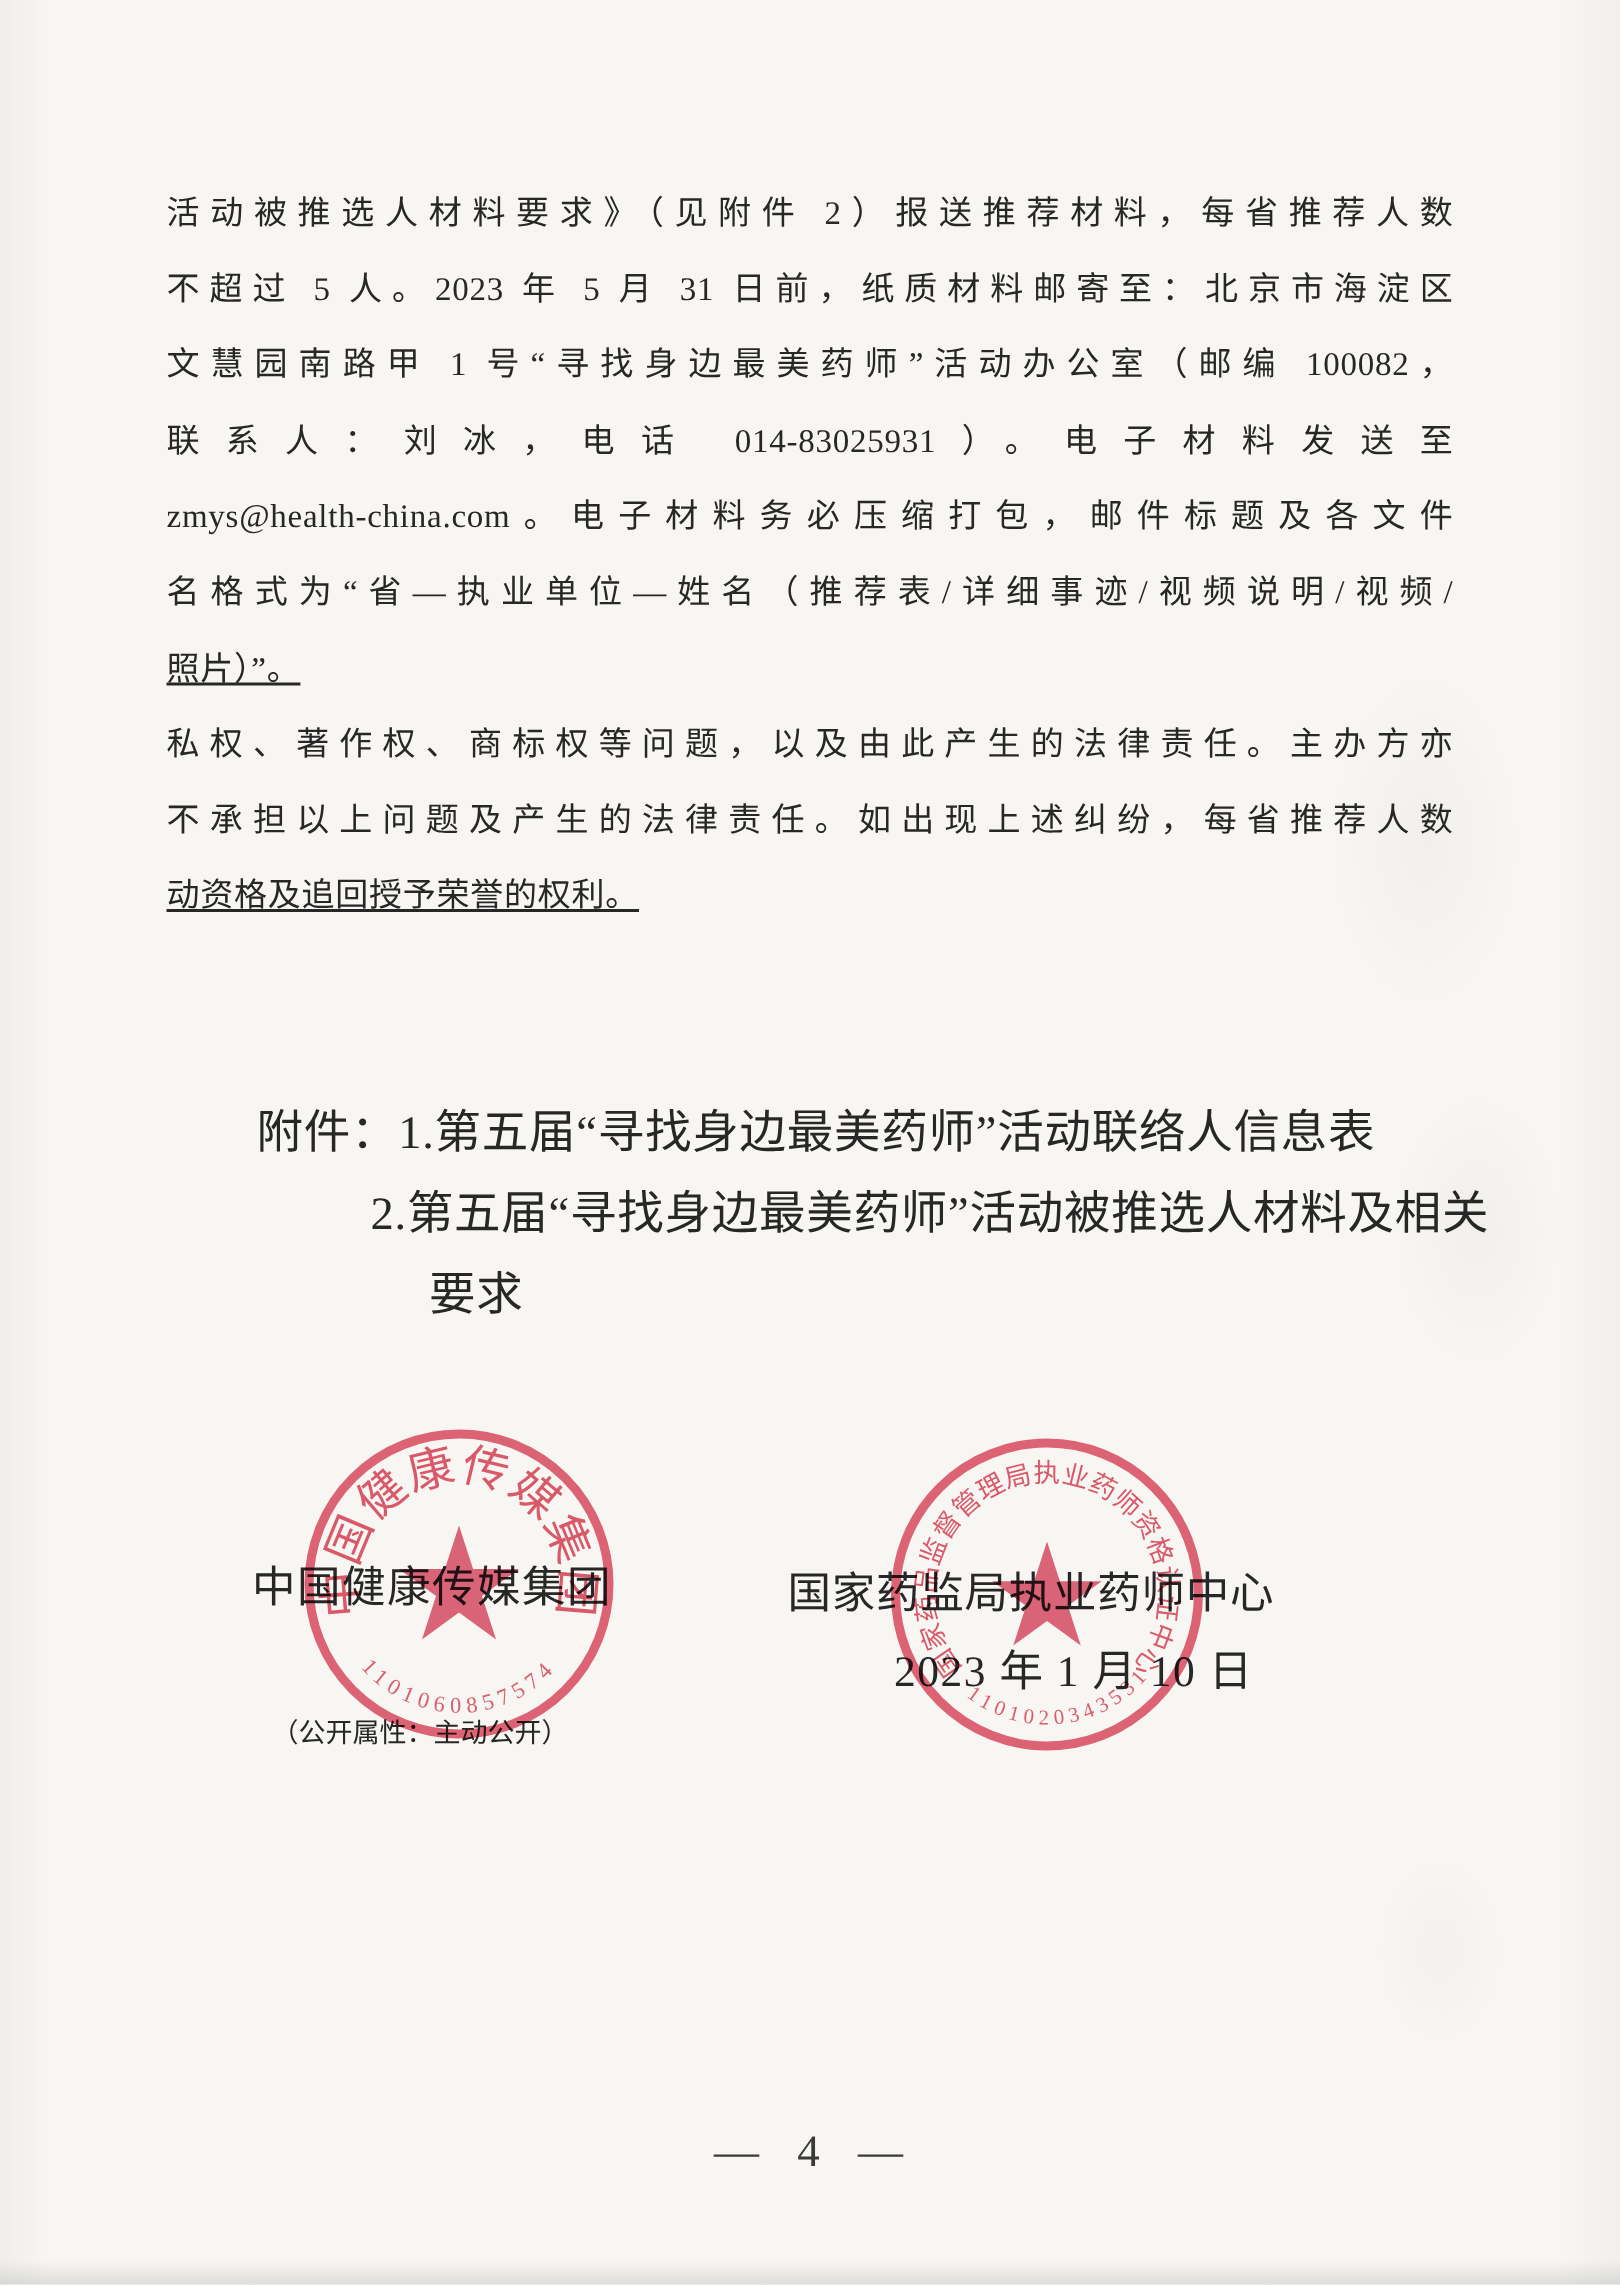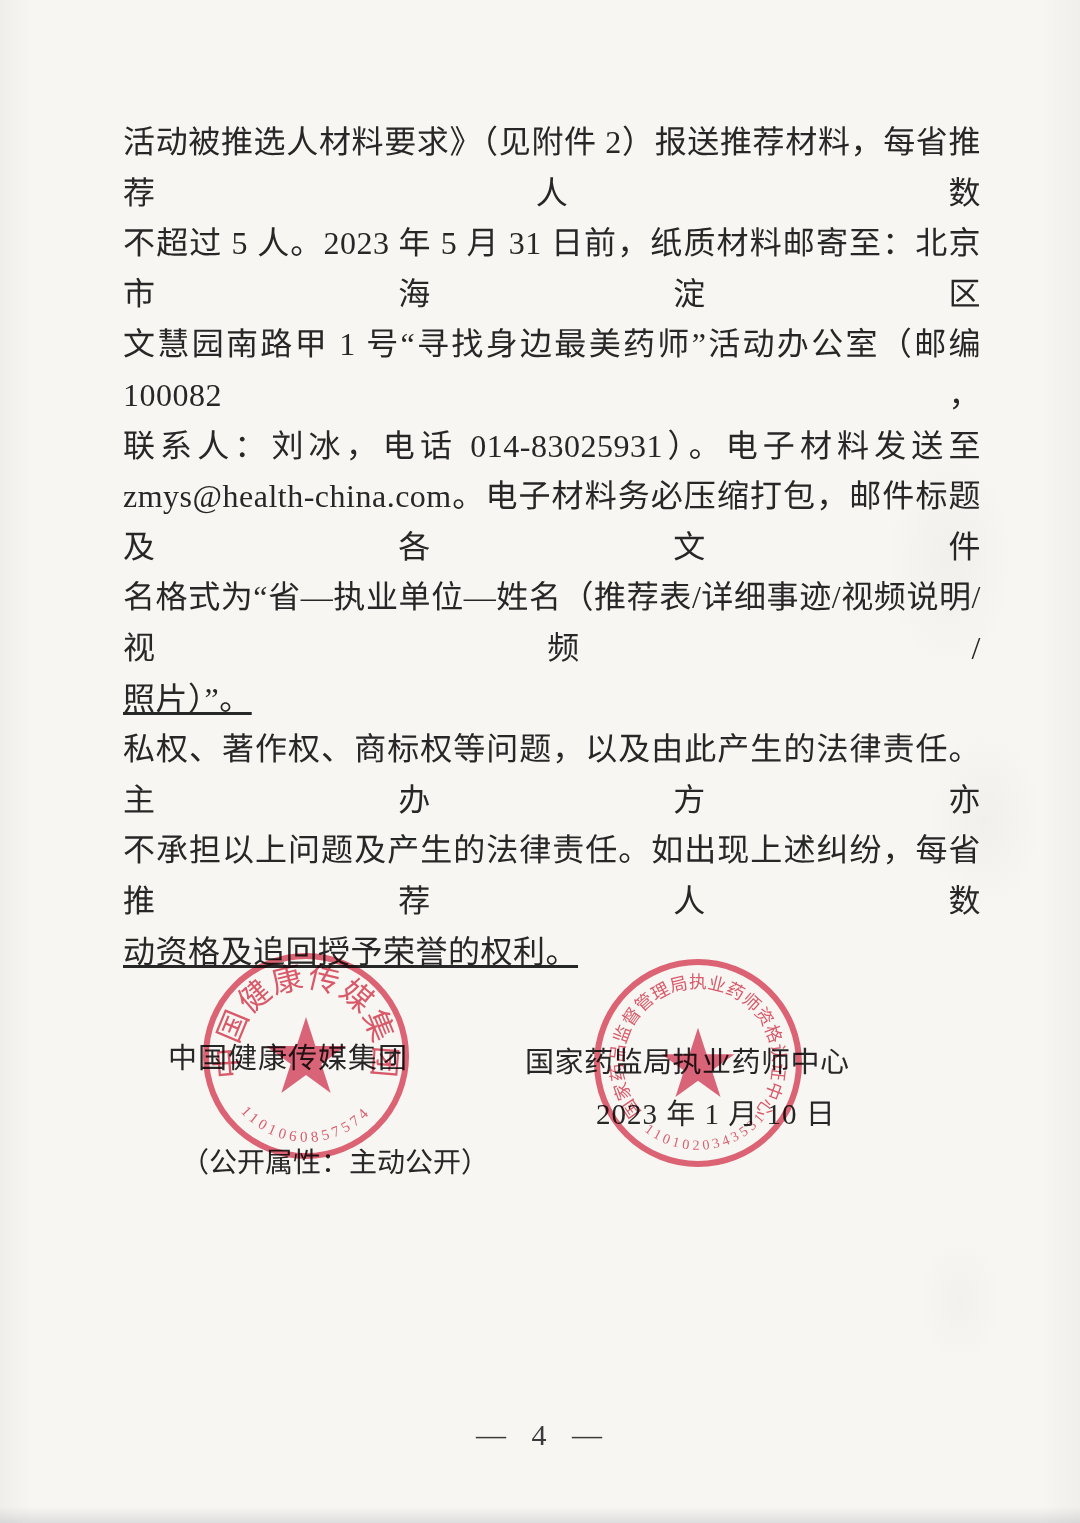--- a/index.html
+++ b/index.html
@@ -17,22 +17,22 @@
       radial-gradient(ellipse 80px 130px at 985px 820px, rgba(120,120,125,0.05), transparent 70%),
       radial-gradient(ellipse 60px 90px at 960px 1300px, rgba(120,120,125,0.04), transparent 70%),
       linear-gradient(to right, rgba(110,110,115,0.06), transparent 32px),
       linear-gradient(to left, rgba(110,110,115,0.05), transparent 40px),
       linear-gradient(to top, rgba(130,135,150,0.22), rgba(130,135,150,0.0) 16px),
       #f8f6f2;
   }
 
   
   .body-text {
-    position:absolute; left:123px; top:117px; width:858px;
-    font-size:32px; line-height:50.6px;
+    position:absolute; left:111px; top:117px; width:858px;
+    font-size:22px; line-height:50.6px;
     letter-spacing:0.5px;
   }
   .bline { margin:0; }
   .just {
     text-align:justify;
     text-align-last:justify;
     text-justify:inter-character;
   }
   .left { text-align:left;text-decoration:underline; }
   .indent2 { padding-left:62px; }
@@ -44,21 +44,21 @@
   }
   .att-1 { margin-left:54px; }
   .att-2 { margin-left:130px; }
   .att-3 { margin-left:169px; }
 
   
   .sig { position:absolute; font-size:29px; white-space:nowrap; z-index:2; }
   .sig-org-left  { left:168px; top:1034px; letter-spacing:1px; }
   .sig-org-right { left:525px; top:1038px; letter-spacing:0.5px;font-family:Liberation Serif, serif; }
   .sig-date      { left:596px; top:1090px; letter-spacing:1px; }
-  .sig-note      { left:181px; top:1140px; font-size:28px; }
+  .sig-note      { left:181px; top:1140px; font-size:18px; }
 
   
   .seal {
     position:absolute; z-index:3;
     mix-blend-mode:multiply;
     filter:blur(0.35px) saturate(1.03);
   }
   .seal-l { left:201px; top:950px; }
   .seal-r { left:592px; top:957px; }
   .seal text { font-family:"Liberation Serif","DejaVu Serif",serif; fill:#d8475c; }
@@ -81,20 +81,25 @@
     <p class="bline just">文慧园南路甲 1 号“寻找身边最美药师”活动办公室（邮编 100082，</p>
     <p class="bline just">联系人：刘冰，电话 014-83025931）。电子材料发送至</p>
     <p class="bline just">zmys@health-china.com。电子材料务必压缩打包，邮件标题及各文件</p>
     <p class="bline just">名格式为“省—执业单位—姓名（推荐表/详细事迹/视频说明/视频/</p>
     <p class="bline left">照片）”。</p>
     <p class="bline just">私权、著作权、商标权等问题，以及由此产生的法律责任。主办方亦</p>
     <p class="bline just">不承担以上问题及产生的法律责任。如出现上述纠纷，每省推荐人数</p>
     <p class="bline left">动资格及追回授予荣誉的权利。</p>
   </div>
 
+  <div class="attachments">
+    <p class="bline att-1">附件：1.第五届“寻找身边最美药师”活动联络人信息表</p>
+    <p class="bline att-2">2.第五届“寻找身边最美药师”活动被推选人材料及相关</p>
+    <p class="bline att-3">要求</p>
+  </div>
 
   <div class="sig sig-org-left">中国健康传媒集团</div>
   <div class="sig sig-org-right">国家药监局执业药师中心</div>
   <div class="sig sig-date">2023 年 1 月 10 日</div>
   <div class="sig sig-note">（公开属性：主动公开）</div>
 
   <svg class="seal seal-l" width="210" height="212" viewBox="0 0 210 210">
     <defs>
       <path id="sealL-top" d="M 41.1 128.3 A 68 68 0 1 1 168.9 128.3"></path>
       <path id="sealL-bot" d="M 34.6 154.3 A 86 86 0 0 0 175.4 154.3"></path>

